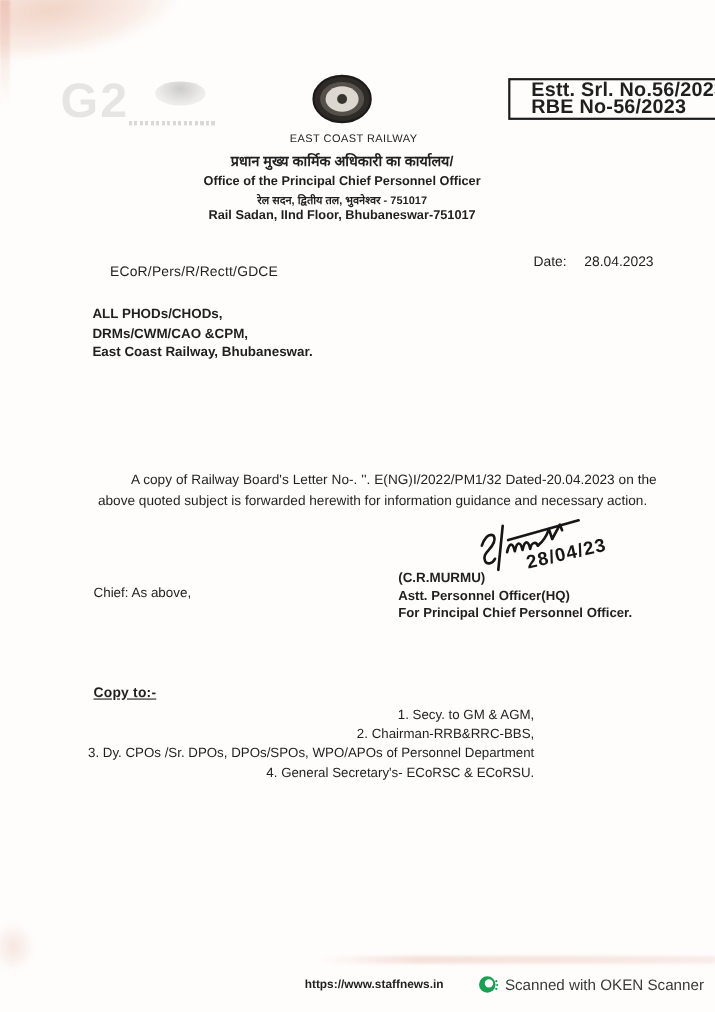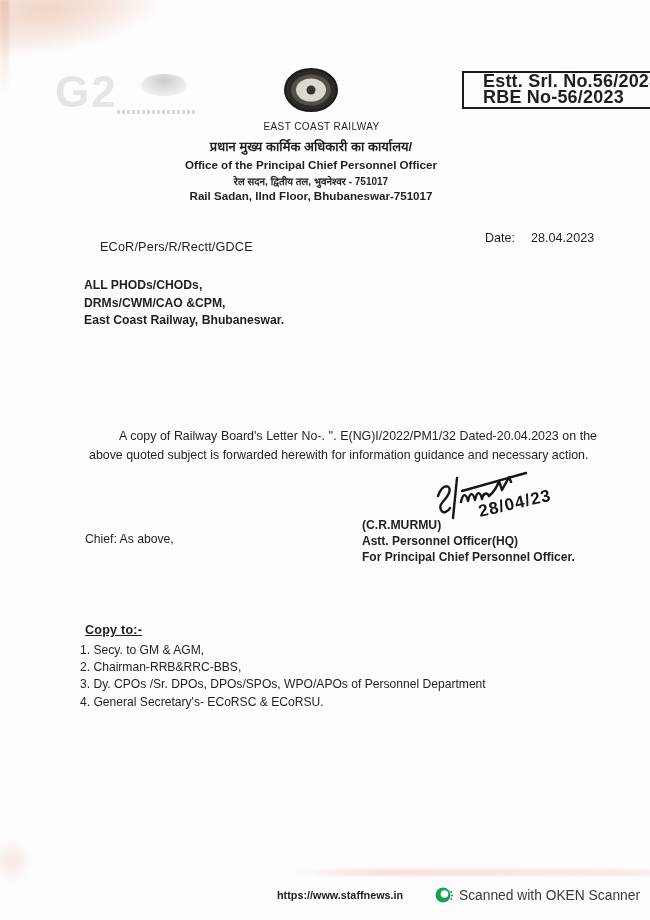--- a/index.html
+++ b/index.html
@@ -88,21 +88,21 @@
   .sig-scribble { position:absolute; left:428px; top:466px; width:158px; height:58px; }
   .sig-block { position:absolute; left:362px; top:517px; width:235px; text-align:left;
                font-size:12px; font-weight:bold; line-height:16.2px; }
   .sig-name { font-size:12.2px; }
 
   .encl { position:absolute; left:85px; top:532px; font-size:12.2px; }
 
   
   .copyto-heading { position:absolute; left:85px; top:623px; font-size:12.6px; font-weight:bold;
                     text-decoration:underline; letter-spacing:.2px; }
-  .copyto-list { position:absolute; left:80px; top:642px; font-size:12.1px; line-height:17.2px; }
+  .copyto-list { position:absolute; left:80px; top:642px; font-size:12.1px; line-height:17.2px;text-align:right; }
 
   
   .footer-url { position:absolute; left:277px; top:889px; font-size:10.8px; font-weight:bold; color:#222; }
   .oken { position:absolute; left:435px; top:886px; width:215px; display:flex; align-items:center; gap:6px; }
   .oken-text { font-size:13.8px; color:#3a3a3a; }
 </style>
 </head>
 <body>
 
 <div class="page">

